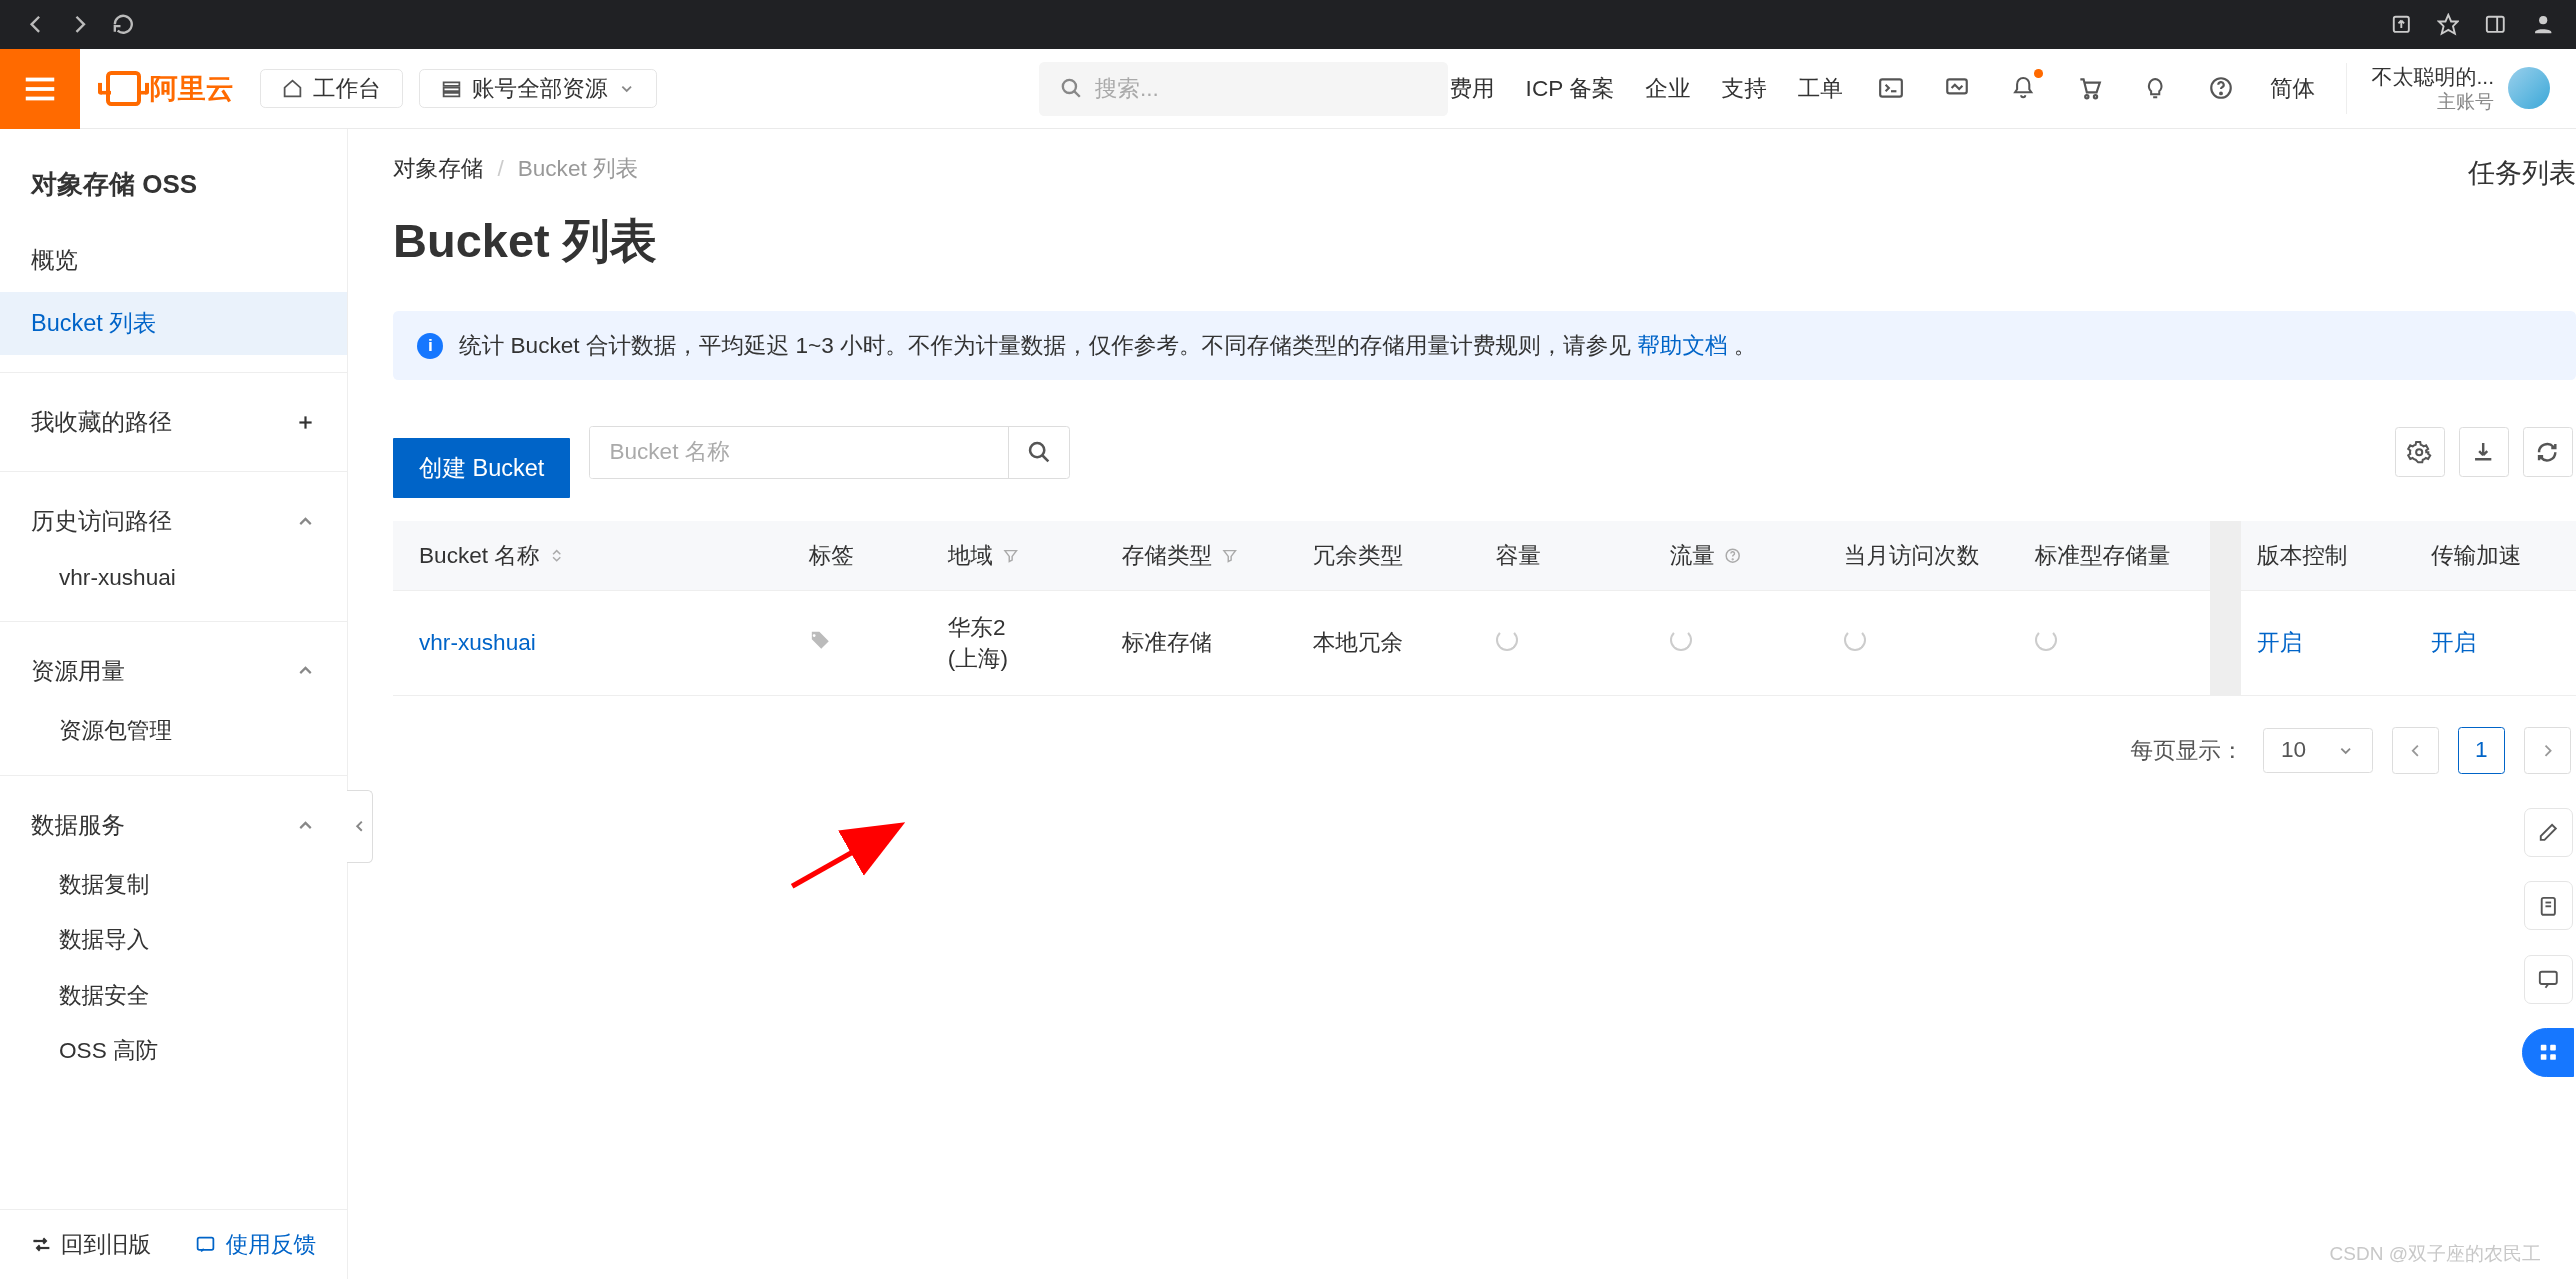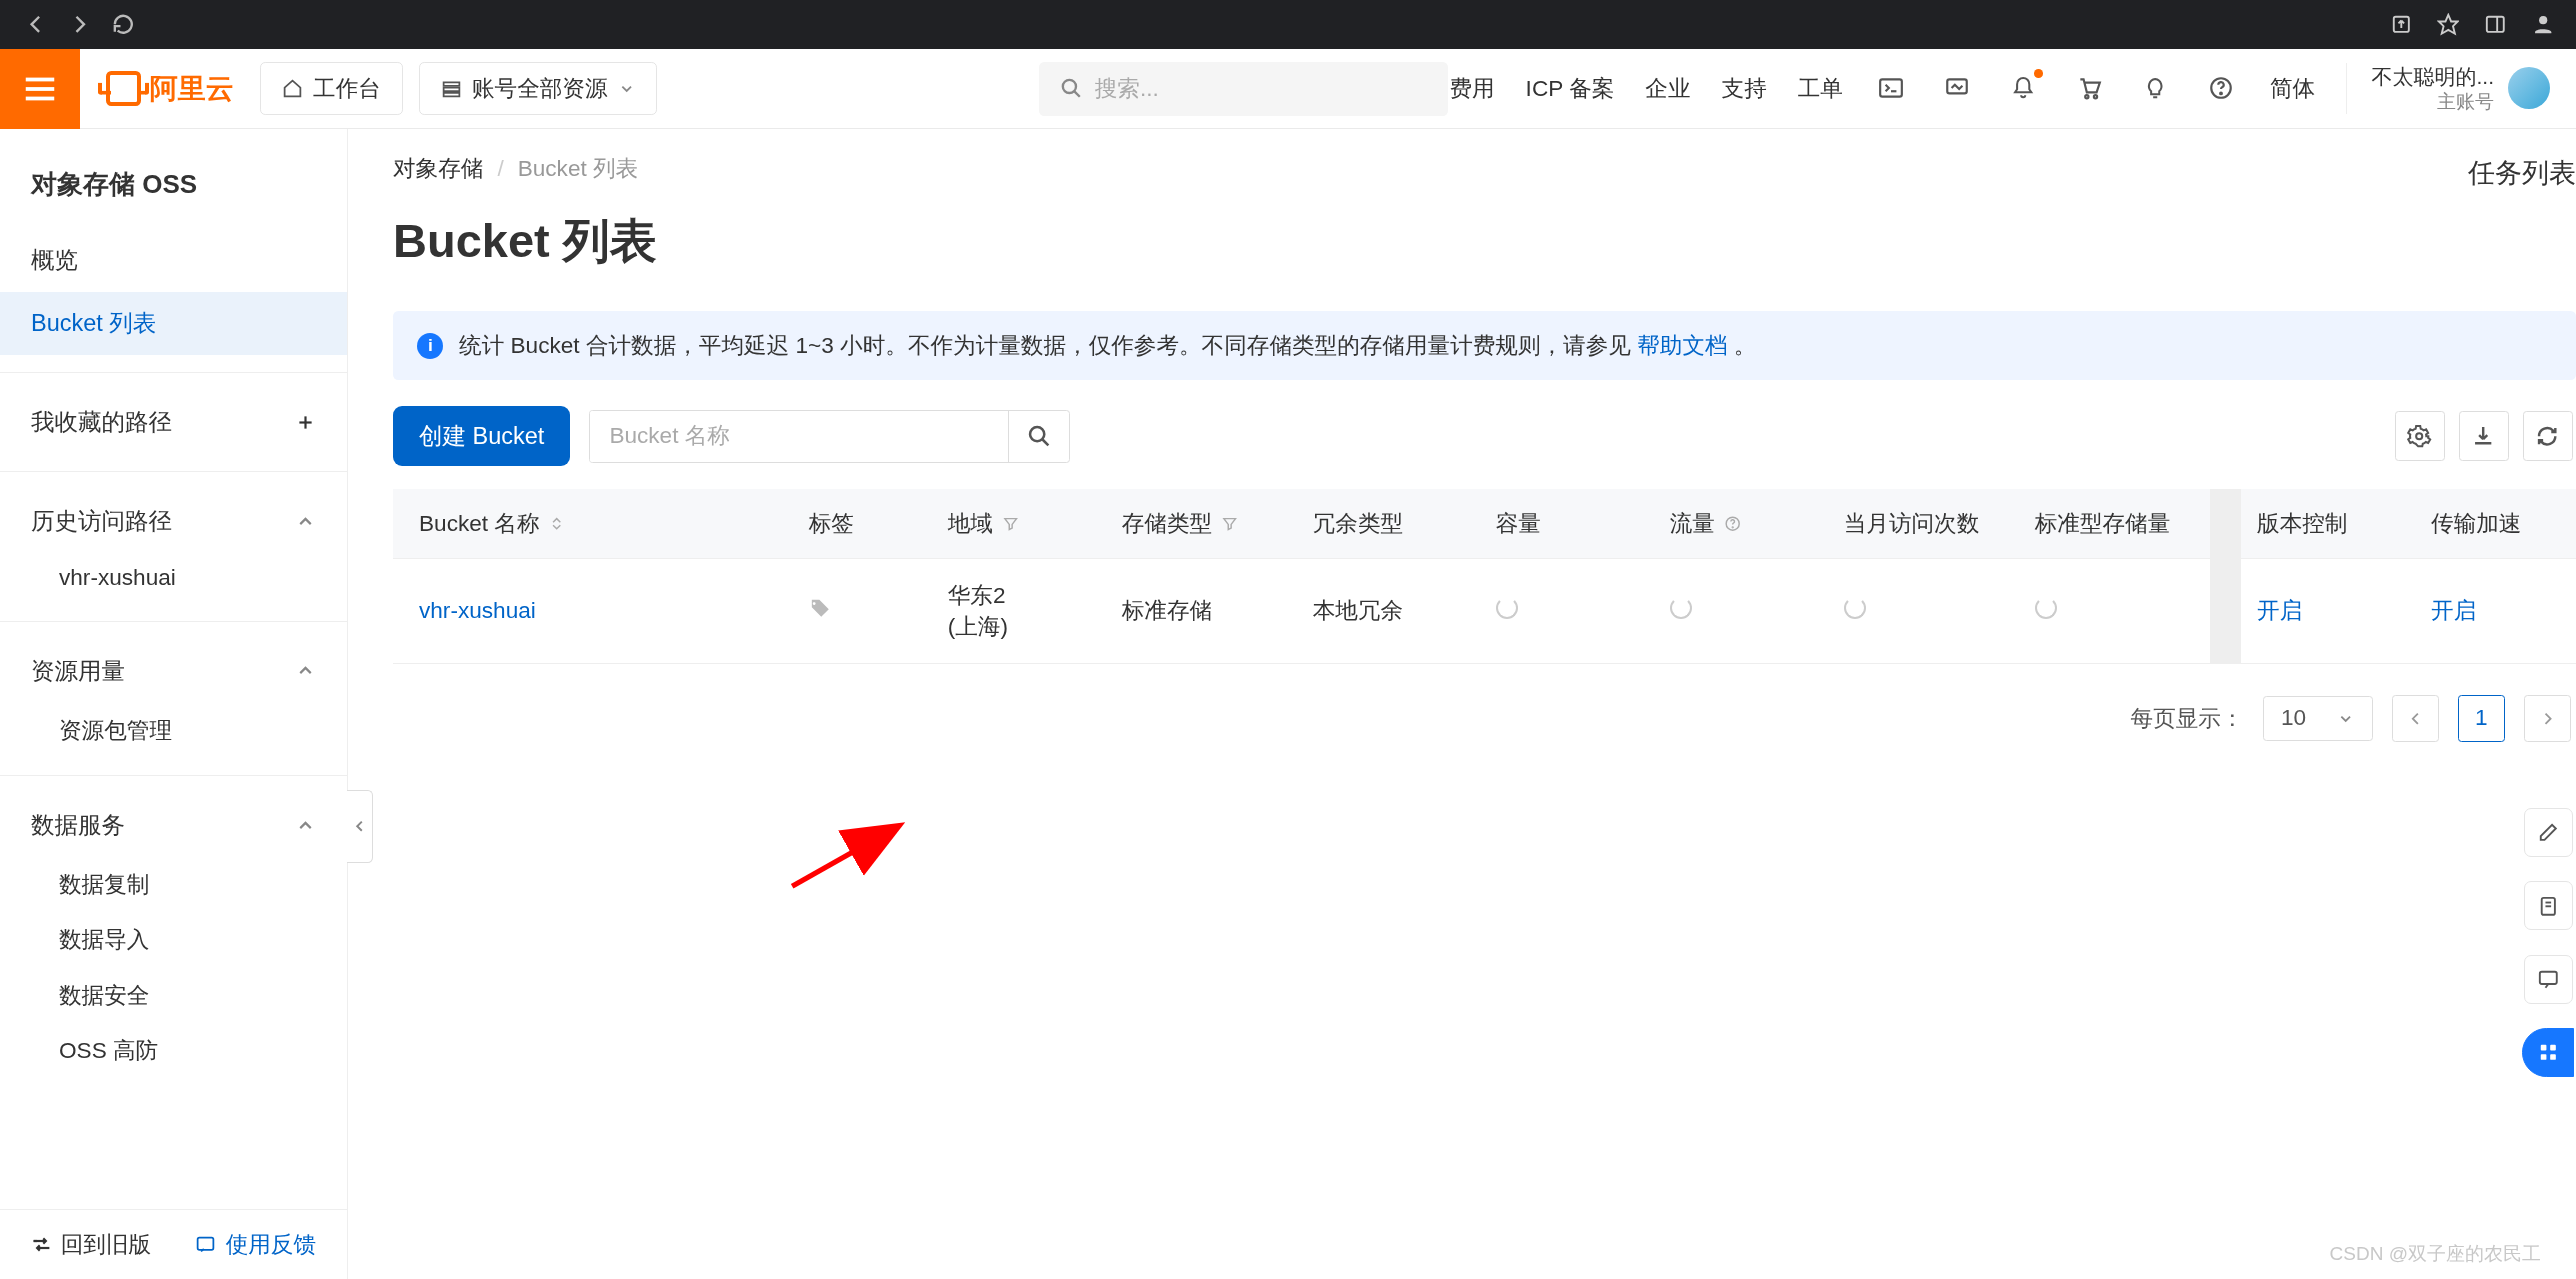--- a/index.html
+++ b/index.html
@@ -10,21 +10,21 @@
   .chrome-spacer { flex:1; }
   .chrome-right { display:flex; align-items:center; gap:24.4px; color:#ccc; }
   .top-bar { height:80px; border-bottom:0.9px solid #eaeaea; display:flex; align-items:center; }
   .burger { width:80px; height:80px; background:#ff6a00; display:flex; align-items:center; justify-content:center; }
   .burger svg { width:38px; height:38px; }
   .logo { display:flex; align-items:center; gap:8.7px; padding:0 26px; color:#ff6a00; font-weight:600; font-size:28px; }
   .logo-icon { width:35px; height:35px; border:4.4px solid #ff6a00; border-radius:5.2px; position:relative; }
   .logo-icon:before,.logo-icon:after{content:"";position:absolute;width:8.7px;height:8.7px;border:4.4px solid #ff6a00;border-top:none;top:50%;transform:translateY(-50%);}
   .logo-icon:before{left:-12.2px;border-right:none;border-radius:0 0 0 3.5px;}
   .logo-icon:after{right:-12.2px;border-left:none;border-radius:0 0 3.5px 0;}
-  .top-btn { height:53px; border:0.9px solid #e5e5e5; border-radius:5.2px; display:flex; align-items:center; padding:0 21px; gap:10.4px; margin-right:15.7px; color:#333; font-size:22.6px; }
+  .top-btn { height:39px; border:0.9px solid #e5e5e5; border-radius:5.2px; display:flex; align-items:center; padding:0 21px; gap:10.4px; margin-right:15.7px; color:#333; font-size:22.6px; }
   .top-search { width:409px; height:54px; background:#f5f5f5; border-radius:5.2px; display:flex; align-items:center; padding:0 21px; gap:12.2px; margin-left:366px; }
   .top-search input { border:none; background:transparent; outline:none; font-size:22.6px; flex:1; color:#333; }
   .top-search input::placeholder { color:#aaa; }
   .top-right { margin-left:auto; display:flex; align-items:center; gap:31px; padding-right:26px; color:#333; font-size:22.6px; }
   .top-right .icon-btn { width:35px; height:35px; display:flex; align-items:center; justify-content:center; color:#555; position:relative; }
   .dot{position:absolute;top:-1.7px;right:-1.7px;width:8.7px;height:8.7px;background:#ff6a00;border-radius:50%;}
   .user-block { border-left:0.9px solid #eee; padding-left:24.4px; display:flex; align-items:center; gap:14px; }
   .user-text { display:flex; flex-direction:column; align-items:flex-end; line-height:1.3; font-size:21px; }
   .avatar { width:42px; height:42px; border-radius:50%; background:linear-gradient(135deg,#9ad0ec,#3ba8d8); }
   .body { display:flex; height:calc(100% - 49px - 80px); }
@@ -43,21 +43,21 @@
   .collapse-tab { position:absolute; left:-0.9px; top:661px; width:26px; height:73px; border:0.9px solid #ddd; border-left:none; background:#fff; display:flex; align-items:center; justify-content:center; color:#888; border-radius:0 5.2px 5.2px 0; }
   .crumb { display:flex; align-items:center; gap:14px; font-size:22.6px; color:#333; }
   .crumb .sep{color:#ccc;}
   .crumb .cur{color:#999;}
   .task-link { position:absolute; right:0; top:26px; font-size:27px; }
   h1.page-title { font-size:47px; font-weight:600; margin:26px 0 38px; }
   .alert { background:#eef4ff; border-radius:5.2px; padding:19px 24.4px; display:flex; align-items:center; gap:15.7px; font-size:22.6px; color:#333; margin-right:0; }
   .alert .info-icon { width:26px; height:26px; border-radius:50%; background:#1677ff; color:#fff; display:flex; align-items:center; justify-content:center; font-weight:700; font-size:17.4px; }
   .alert a { color:#0064c8; text-decoration:none; }
   .toolbar { display:flex; align-items:center; gap:19px; margin:26px 0 22.6px; }
-  .btn-primary { background:#0064c8; color:#fff; border:none; border-radius:9px; padding:14px 26px; font-size:23.5px; }
+  .btn-primary { background:#0064c8; color:#fff; border:none; border-radius:1px; padding:14px 26px; font-size:23.5px;margin-top:32px; }
   .search-box { display:flex; border:0.9px solid #ddd; border-radius:3.5px; overflow:hidden; }
   .search-box input { border:none; outline:none; padding:12.2px 19px; font-size:22.6px; width:418px; }
   .search-box input::placeholder{color:#aaa;}
   .search-box .sbtn { width:61px; border-left:0.9px solid #ddd; display:flex; align-items:center; justify-content:center; color:#555; }
   .tool-right { margin-left:auto; display:flex; gap:14px; padding-right:3.5px; }
   .icon-sq { width:50px; height:50px; border:0.9px solid #ddd; border-radius:3.5px; display:flex; align-items:center; justify-content:center; color:#555; }
   table { width:100%; border-collapse:collapse; font-size:22.6px; }
   thead th { text-align:left; font-weight:400; color:#333; background:#f7f8fa; padding:19px 15.7px; border-bottom:0.9px solid #eee; }
   thead th:first-child { padding-left:26px; }
   tbody td { padding:21px 15.7px; border-bottom:0.9px solid #eee; vertical-align:middle; }

